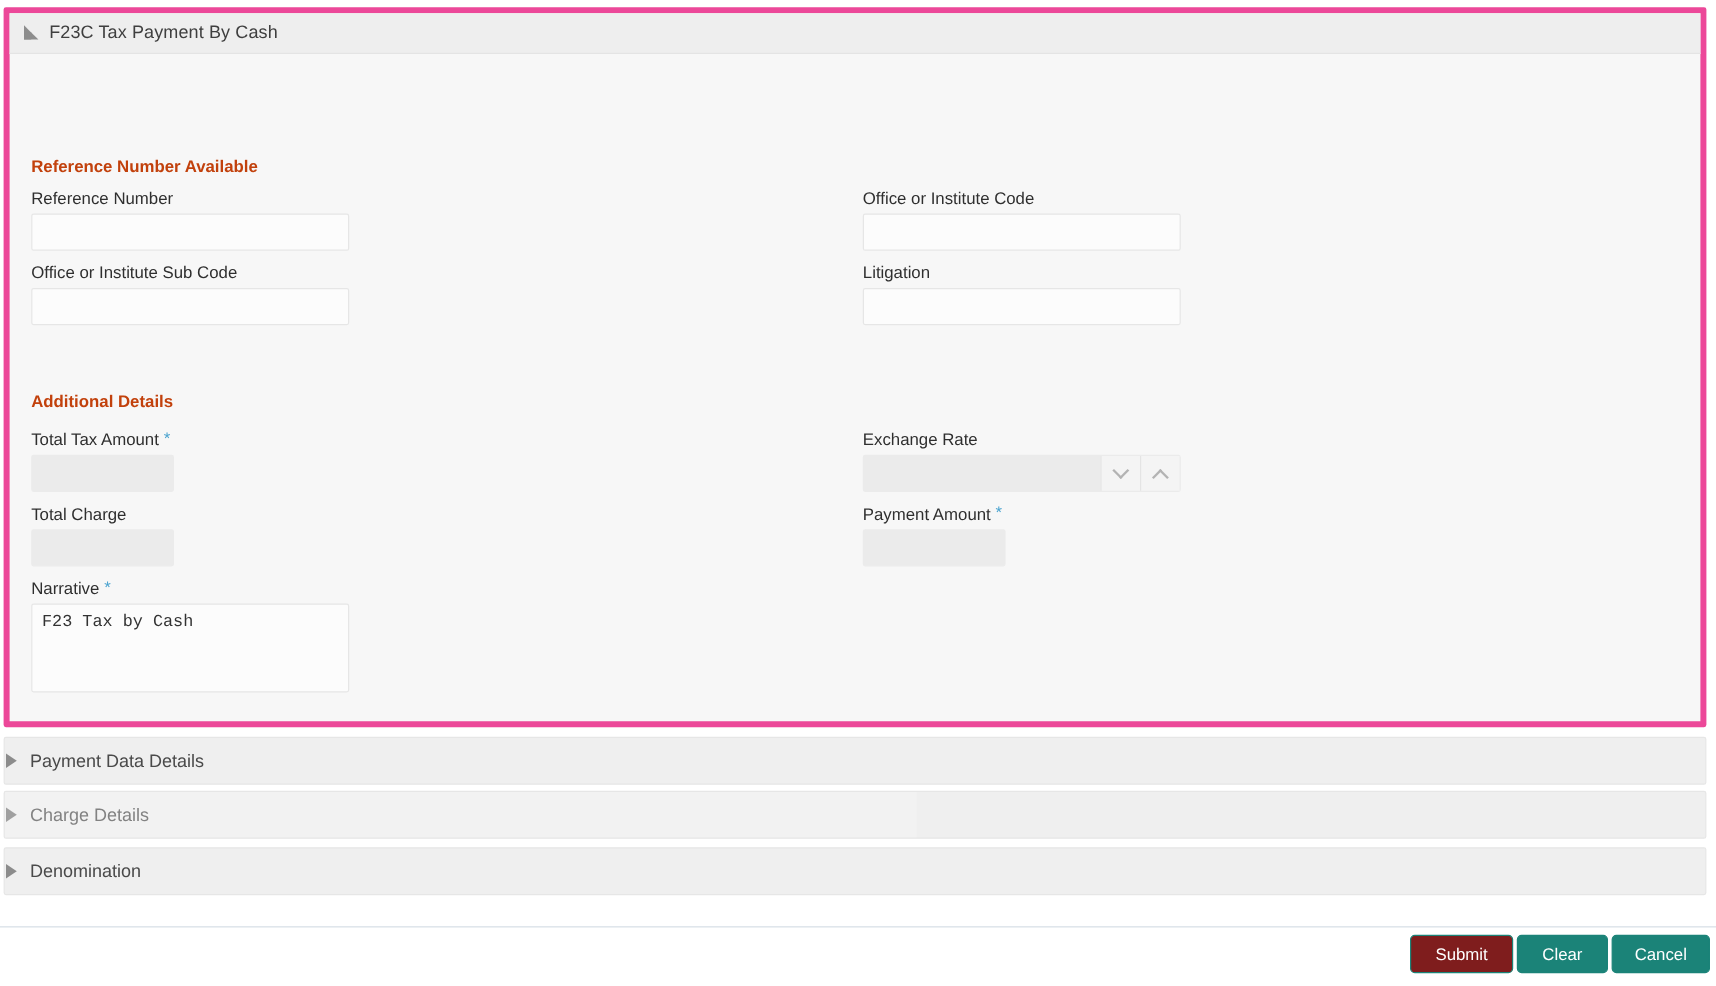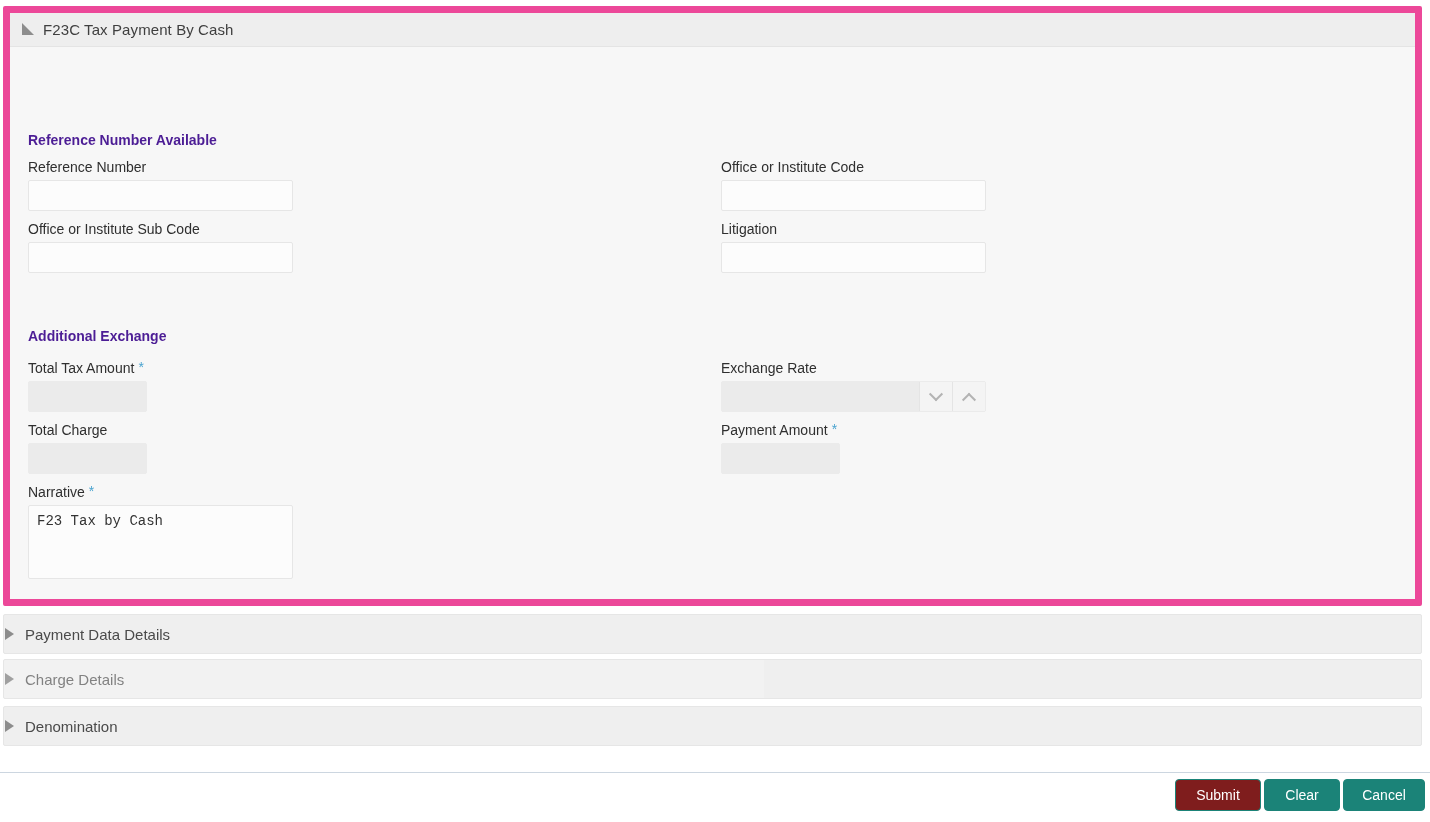--- a/index.html
+++ b/index.html
@@ -18,21 +18,21 @@
   }
 
   
   .panel {
     position: absolute;
     left: 3px;
     top: 6px;
     width: 1419px;
     height: 600px;
     background: #f7f7f7;
-    border: 7px solid #ec4899;
+    border: 5px solid #ec4899;
     border-radius: 2px;
     box-sizing: border-box;
   }
   .panel-header {
     position: absolute;
     left: 0;
     top: 0;
     width: 100%;
     height: 34px;
     background: #eeeeee;
@@ -103,21 +103,21 @@
   .inp.pay {
     background: #ebebeb;
     border: 1px solid #ebebeb;
     width: 119px;
   }
 
   .section-title {
     position: absolute;
     font-size: 14px;
     font-weight: bold;
-    color: #4c1d95;
+    color: #c2410c;
   }
 
   
   .select-wrap {
     margin-top: 4px;
     width: 265px;
     height: 31px;
     display: flex;
     background: #fcfcfc;
     border: 1px solid #e6e6e6;
@@ -284,21 +284,21 @@
     <div class="field" style="left:18px; top:174px;">
       <div class="lbl">Office or Institute Sub Code</div>
       <input class="inp w265" type="text" value="" style="">
     </div>
 
     <div class="field" style="left:711px; top:174px;">
       <div class="lbl">Litigation</div>
       <input class="inp w265" type="text" value="" style="">
     </div>
 
-    <div class="section-title" style="left:18px; top:281px;">Additional Exchange</div>
+    <div class="section-title" style="left:18px; top:281px;">Additional Details</div>
 
     <div class="field" style="left:18px; top:313px;">
       <div class="lbl">
         <span>Total Tax Amount</span><span class="req">*</span>
       </div>
       <input class="inp disabled-grey" type="text" value="" style="">
     </div>
 
     <div class="field" style="left:711px; top:313px;">
       <div class="lbl">Exchange Rate</div>

